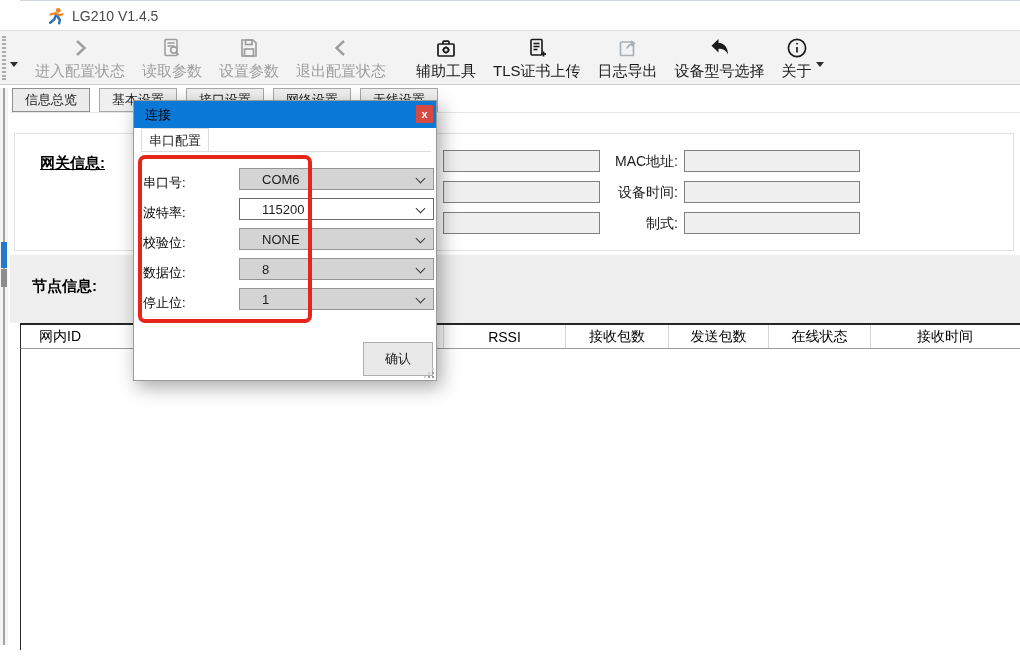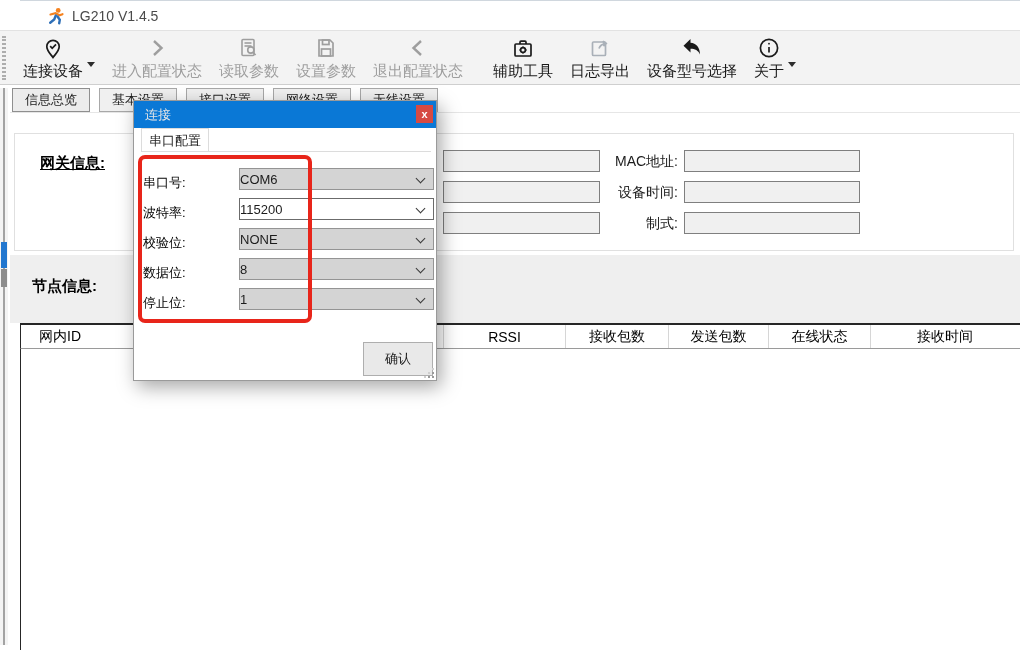--- a/index.html
+++ b/index.html
@@ -59,31 +59,31 @@
   .left-edge { position:absolute; left:0; top:88px; width:8px; height:557px; background:#f4f4f4; }
   .left-edge-line { position:absolute; left:3px; top:0; width:2px; height:100%; background:#a3a3a3; }
   .left-edge-blue { position:absolute; left:1px; top:154px; width:6px; height:26px; background:#2277cf; }
   .left-edge-gray { position:absolute; left:1px; top:181px; width:6px; height:18px; background:#8d8d8d; }
 
   
   .dialog { position:absolute; left:133px; top:100px; width:304px; height:281px;
             background:#ffffff; border:1px solid #9a9a9a; box-shadow:4px 6px 18px rgba(0,0,0,.35); z-index:50; }
   .dlg-titlebar { position:absolute; left:0; top:0; width:100%; height:27px; background:#0a78d6;
                   display:flex; align-items:center; }
-  .dlg-title { color:#e5e5e5; font-size:13px; margin-left:11px; }
+  .dlg-title { color:#000000; font-size:13px; margin-left:11px; }
   .dlg-close { position:absolute; right:3px; top:4px; width:17px; height:18px; background:#d64a42;
                color:#ffffff; font-size:11px; font-weight:bold; display:flex; align-items:center;
                justify-content:center; cursor:pointer; }
   .dlg-tab { position:absolute; left:7px; top:27px; width:68px; height:24px; background:#ffffff;
              border:1px solid #dcdcdc; border-bottom:none; display:flex; align-items:center;
              justify-content:center; font-size:13px; cursor:pointer; }
   .dlg-tabline { position:absolute; left:7px; top:50px; width:290px; height:1px; background:#dcdcdc; }
   .dlg-row-label { position:absolute; left:9px; width:70px; font-size:13px; color:#000; }
   .combo { position:absolute; left:105px; width:195px; height:22px; display:flex; align-items:center;
-           font-size:13px; padding-left:0; cursor:pointer; }
+           font-size:13px; padding-left:22px; cursor:pointer; }
   .combo.gray { background:#d4d4d4; border:1px solid #949494; }
   .combo.white { background:#ffffff; border:1px solid #6b6b6b; }
   .combo .chev { position:absolute; right:9px; top:6px; width:7px; height:7px;
                  border-right:1.6px solid #3a3a3a; border-bottom:1.6px solid #3a3a3a; transform:rotate(45deg); }
   .annotation-rect { position:absolute; left:4px; top:54px; width:174px; height:168px;
                      border:4px solid #e8251a; border-radius:7px; pointer-events:none; z-index:60; }
   .confirm-btn { position:absolute; left:229px; top:241px; width:70px; height:34px; background:#e9e9e9;
                  border:1px solid #aeaeae; font-size:13px; display:flex; align-items:center;
                  justify-content:center; cursor:pointer; }
   .grip { position:absolute; right:2px; bottom:2px; width:2px; height:2px; background:#9a9a9a;
@@ -102,29 +102,20 @@
       <path d="M8.8 8.5 L7.2 12.5 L3.2 15.8" stroke="#2e6fb7" stroke-width="2.4" fill="none" stroke-linecap="round"></path>
       <path d="M10.5 9.5 L12.8 12.8 L12.2 16.2" stroke="#2e6fb7" stroke-width="2.4" fill="none" stroke-linecap="round"></path>
     </svg>
   </span>
   <span class="app-title">LG210 V1.4.5</span>
 </div>
 
 <div class="toolbar">
   <div class="tb-grip"></div>
 
-  <div class="tb-item enabled">
-    <span class="tb-icon">
-      <svg width="24" height="24" viewBox="0 0 24 24" fill="none" stroke="currentColor" stroke-width="1.7">
-        <path d="M12 21.5 C9 17.5 5.8 14.6 5.8 10.5 A6.2 6.2 0 0 1 18.2 10.5 C18.2 14.6 15 17.5 12 21.5 Z"></path>
-        <polyline points="9.2,10.2 11.2,12.3 15,8.4"></polyline>
-      </svg>
-    </span>
-    <span class="tb-label">连接设备</span>
-  </div>
   <span class="tb-caret"></span>
 
   <div class="tb-item disabled">
     <span class="tb-icon">
       <svg width="24" height="24" viewBox="0 0 24 24" fill="none" stroke="currentColor" stroke-width="2.4">
         <polyline points="9,5 16.5,12 9,19"></polyline>
       </svg>
     </span>
     <span class="tb-label">进入配置状态</span>
   </div>
@@ -171,20 +162,33 @@
         <line x1="12" y1="10.4" x2="12" y2="11.6"></line>
           <line x1="12" y1="16.4" x2="12" y2="17.6"></line>
         <line x1="8.4" y1="14" x2="9.6" y2="14"></line>
           <line x1="14.4" y1="14" x2="15.6" y2="14"></line>
       </svg>
     </span>
     <span class="tb-label">辅助工具</span>
   </div>
 
 
+  <div class="tb-item enabled">
+    <span class="tb-icon">
+      <svg width="24" height="24" viewBox="0 0 24 24" fill="none" stroke="currentColor" stroke-width="1.6">
+        <rect x="6" y="3.5" width="11" height="15.5" rx="1"></rect>
+        <line x1="8.5" y1="7.5" x2="14.5" y2="7.5"></line>
+        <line x1="8.5" y1="10.5" x2="14.5" y2="10.5"></line>
+        <line x1="8.5" y1="13.5" x2="12.5" y2="13.5"></line>
+        <line x1="16" y1="18" x2="21" y2="18" stroke-width="1.8"></line>
+        <line x1="18.5" y1="15.5" x2="18.5" y2="20.5" stroke-width="1.8"></line>
+      </svg>
+    </span>
+    <span class="tb-label">TLS证书上传</span>
+  </div>
 
   <div class="tb-item enabled icon-muted">
     <span class="tb-icon">
       <svg width="24" height="24" viewBox="0 0 24 24" fill="none" stroke="currentColor" stroke-width="1.7">
         <rect x="4.5" y="6" width="13" height="13.5" rx="1"></rect>
         <path d="M11 12.5 C12 9.5 14 8 17 7.8"></path>
         <polyline points="14.8,5.2 18.2,7.5 15.5,10.2" fill="currentColor"></polyline>
       </svg>
     </span>
     <span class="tb-label">日志导出</span>

